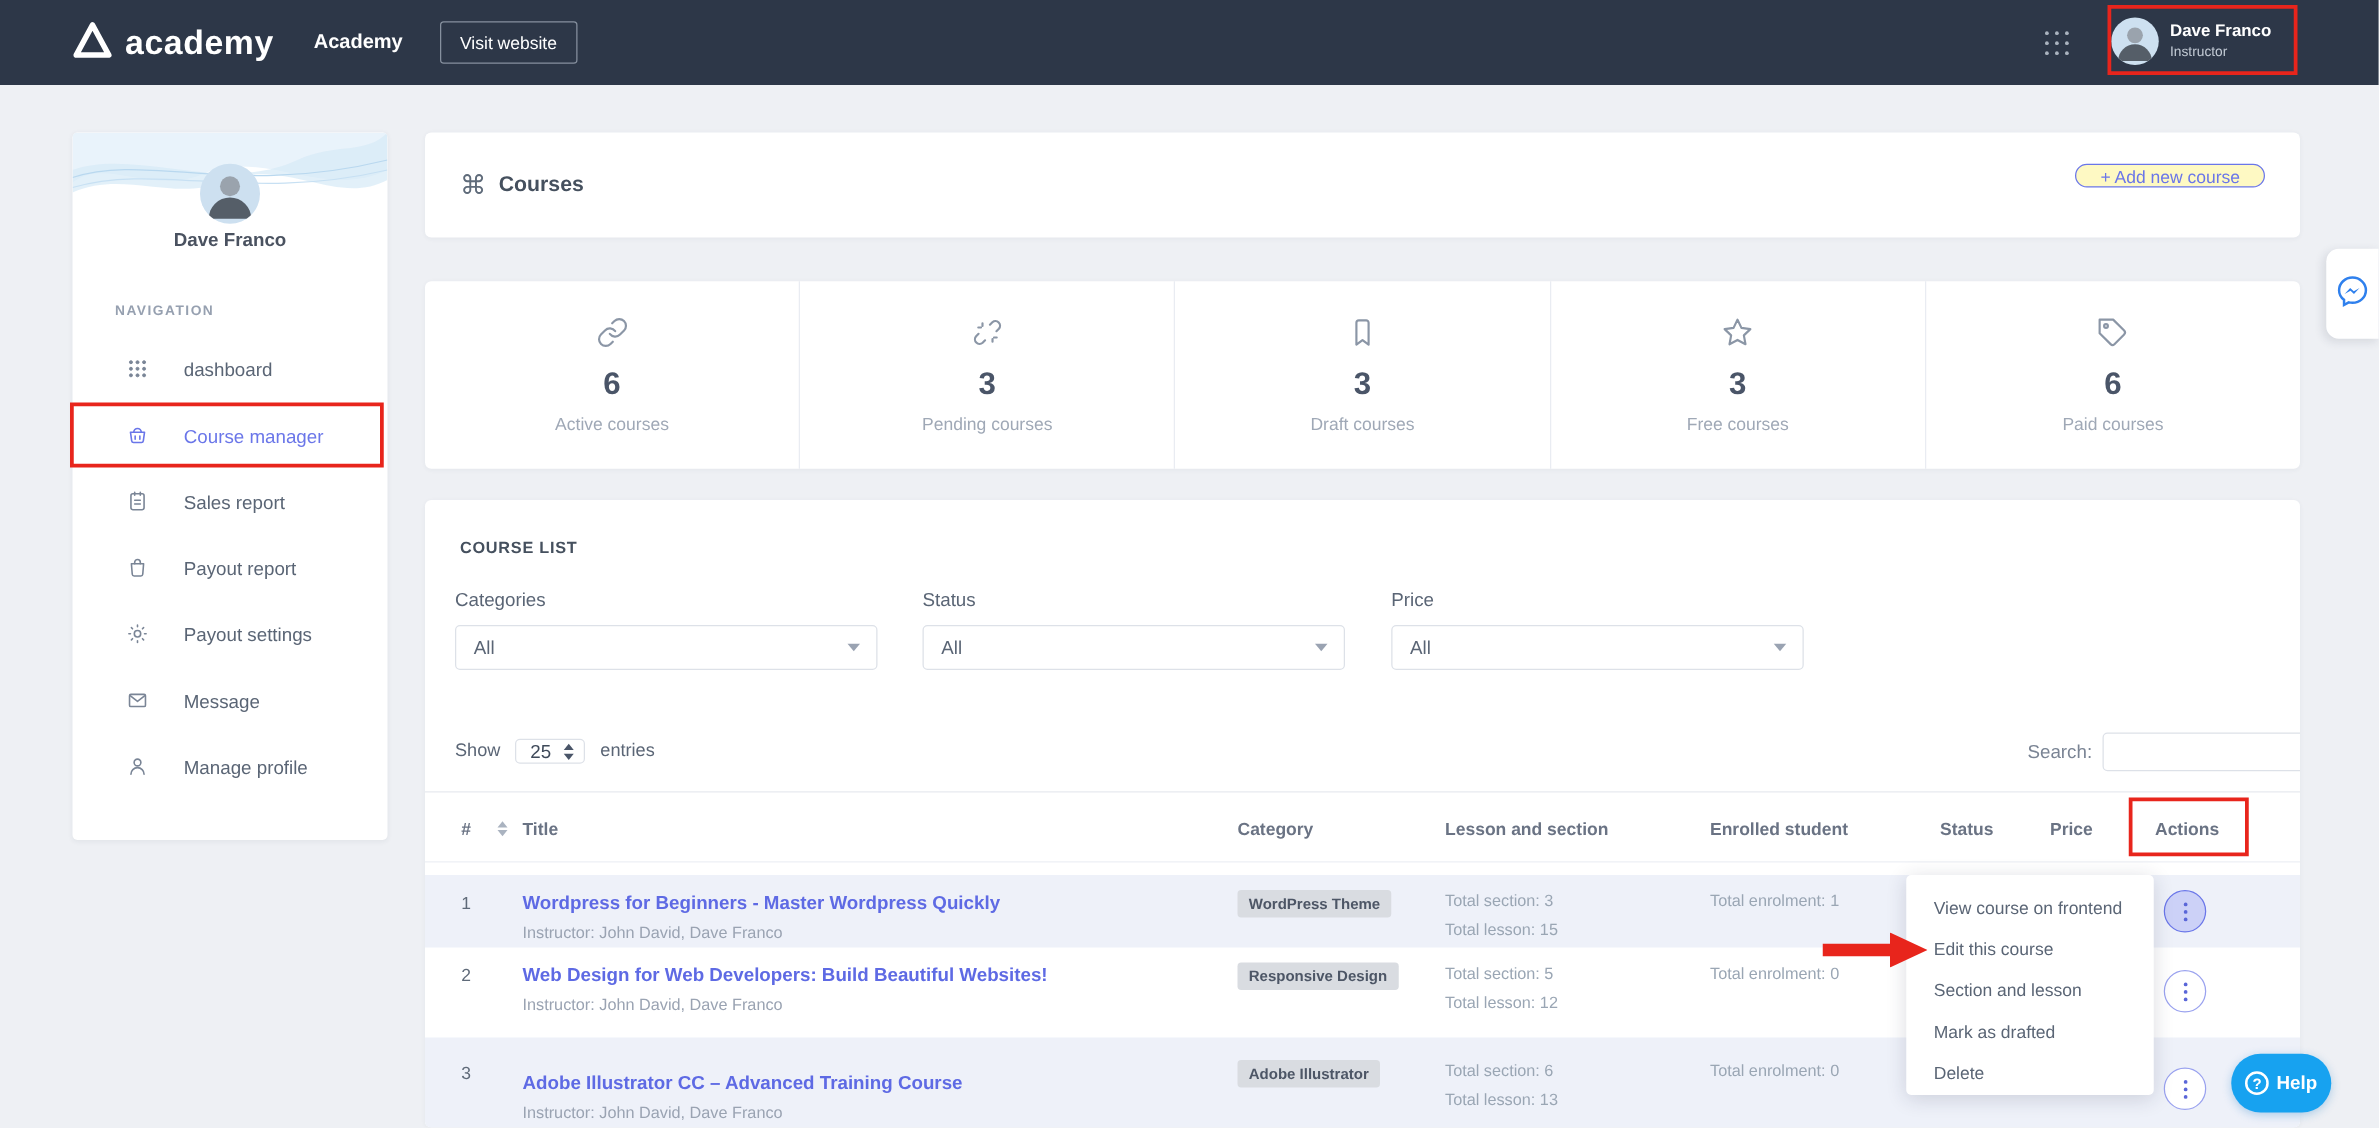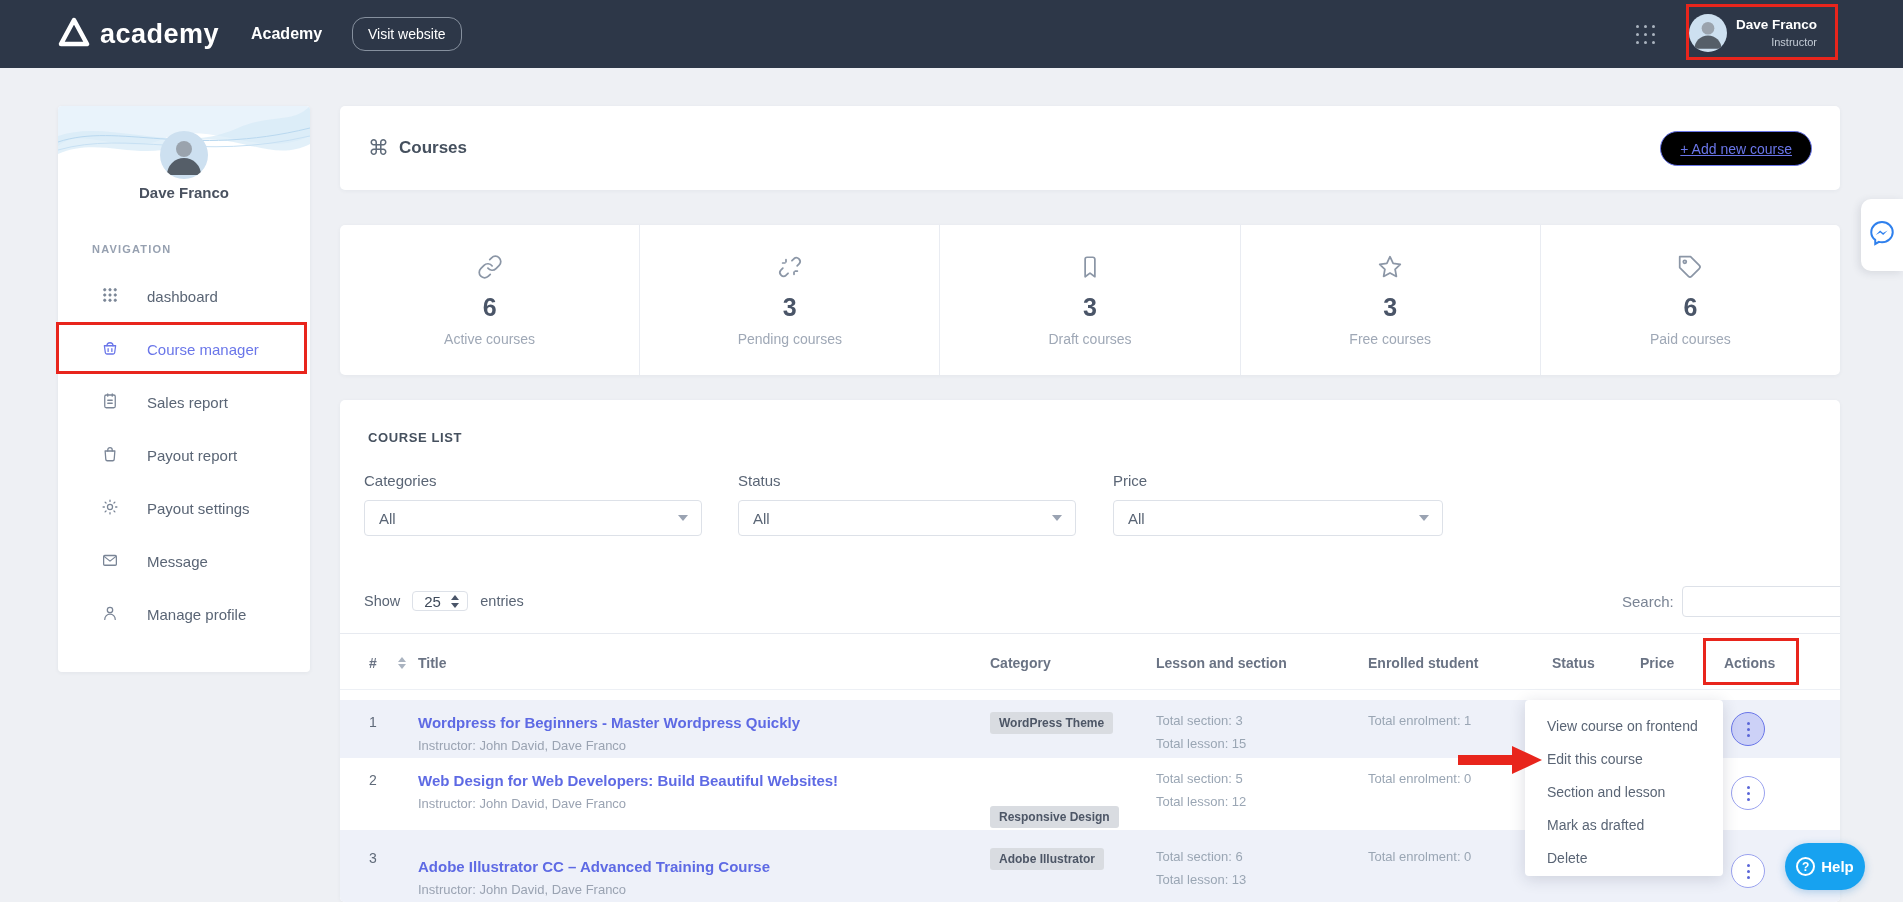--- a/index.html
+++ b/index.html
@@ -4,46 +4,46 @@
 <style>
   * { margin:0; padding:0; box-sizing:border-box; }
   html,body { width:1903px; height:902px; overflow:hidden; }
   body { font-family:"Liberation Sans","DejaVu Sans",sans-serif; background:#eef0f4; position:relative; color:#4a5568; }
 
   
   .topbar { position:absolute; left:0; top:0; width:1903px; height:68px; background:#2d3748; display:flex; align-items:center; z-index:5; }
   .logo { position:absolute; left:58px; top:0; height:68px; display:flex; align-items:center; gap:10px; color:#fff; }
   .logo-text { font-size:27px; font-weight:600; letter-spacing:.5px; }
   .app-name { position:absolute; left:251px; top:0; height:68px; display:flex; align-items:center; color:#fff; font-size:16px; font-weight:700; }
-  .visit-btn { position:absolute; left:352px; top:17px; height:34px; padding:0 15px; border:1px solid #8democ; border:1px solid #86909e; border-radius:13px; background:transparent; color:#fff; font-size:14px; display:flex; align-items:center; cursor:pointer; }
+  .visit-btn { position:absolute; left:352px; top:17px; height:34px; padding:0 15px; border:1px solid #8democ; border:1px solid #86909e; border-radius:3px; background:transparent; color:#fff; font-size:14px; display:flex; align-items:center; cursor:pointer; }
   .grid-icon { position:absolute; left:1636px; top:25px; width:20px; height:20px; display:grid; grid-template-columns:repeat(3,1fr); gap:4px; cursor:pointer; }
   .grid-icon i { width:3px; height:3px; border-radius:50%; background:#aab3bf; }
   .tb-user { position:absolute; left:1689px; top:7px; width:146px; height:52px; display:flex; align-items:center; gap:9px; cursor:pointer; }
   .tb-avatar { width:38px; height:38px; border-radius:50%; background:#cde0f0; overflow:hidden; flex:none; }
   .tb-name { color:#fff; font-size:13.5px; font-weight:700; line-height:1.35; }
-  .tb-role { color:#c4ccd6; font-size:11px; line-height:1.35;text-align:right; }
+  .tb-role { color:#c4ccd6; font-size:11px; line-height:1.35; }
 
   
   .sidebar { position:absolute; left:58px; top:106px; width:252px; height:566px; background:#fff; border-radius:4px; box-shadow:0 1px 4px rgba(40,50,70,.06); overflow:hidden; }
   .wave { position:absolute; left:0; top:0; width:252px; height:66px; }
   .sb-avatar { position:absolute; left:102px; top:25px; width:48px; height:48px; border-radius:50%; background:#cde0f0; overflow:hidden; }
   .sb-name { position:absolute; left:0; top:78px; width:252px; text-align:center; font-size:15px; font-weight:600; color:#4a5260; }
   .nav-heading { position:absolute; left:34px; top:137px; font-size:11px; font-weight:700; letter-spacing:1.2px; color:#96a0b0; }
   .nav-list { position:absolute; left:0; top:164px; width:252px; }
   .nav-item { height:53px; display:flex; align-items:center; padding-left:43px; gap:28px; color:#5a6575; font-size:15px; cursor:pointer; }
   .nav-item svg { stroke:#7a8596; }
   .nav-item.active { color:#6a76e9; }
   .nav-item.active svg { stroke:#6a76e9; }
 
   
   .card { position:absolute; background:#fff; border-radius:5px; box-shadow:0 1px 4px rgba(40,50,70,.05); }
   .hdr-card { left:340px; top:106px; width:1500px; height:84px; }
   .hdr-title { position:absolute; left:28px; top:0; height:84px; display:flex; align-items:center; gap:10px; font-size:17px; font-weight:700; color:#45505e; }
   .cmd { font-size:21px; color:#5f6b7a; font-weight:400; }
-  .add-btn { position:absolute; right:28px; top:25px; height:35px; padding:0 19px; border:1px solid #6a76e9; border-radius:18px; color:#6a76e9; font-size:14px; background:#000000; display:flex; align-items:center; cursor:pointer;text-decoration:underline; }
+  .add-btn { position:absolute; right:28px; top:25px; height:19px; padding:0 19px; border:1px solid #6a76e9; border-radius:18px; color:#6a76e9; font-size:14px; background:#fef9c3; display:flex; align-items:center; cursor:pointer; }
 
   
   .stats { left:340px; top:225px; width:1500px; height:150px; display:flex; }
   .stat { flex:1; display:flex; flex-direction:column; align-items:center; justify-content:center; gap:9px; }
   .stat + .stat { border-left:1px solid #e9ecf2; }
   .stat svg { stroke:#8b96a6; }
   .stat-val { font-size:25px; font-weight:700; color:#4a5568; }
   .stat-lbl { font-size:14px; color:#9fa8b6; }
 
   
@@ -347,21 +347,21 @@
         <i></i>
       </button>
   </div>
 
   <div class="row" style="top:358px; height:72px;">
     <div class="cell idx" style="left:29px;">2</div>
     <div class="cell" style="left:78px;">
       <a class="course-link">Web Design for Web Developers: Build Beautiful Websites!</a>
       <div class="instructor">Instructor: John David, Dave Franco</div>
     </div>
-    <div class="cell" style="left:650px; top:12px;margin-top:36px;"><span class="badge">Responsive Design</span></div>
+    <div class="cell" style="left:650px; top:12px;"><span class="badge">Responsive Design</span></div>
     <div class="cell meta" style="left:816px;">
       <div>Total section: 5</div>
       <div>Total lesson: 12</div>
     </div>
     <div class="cell meta" style="left:1028px;">Total enrolment: 0</div>
     <button class="dots-btn" style="top:18px;">
         <i></i>
         <i></i>
         <i></i>
       </button>

